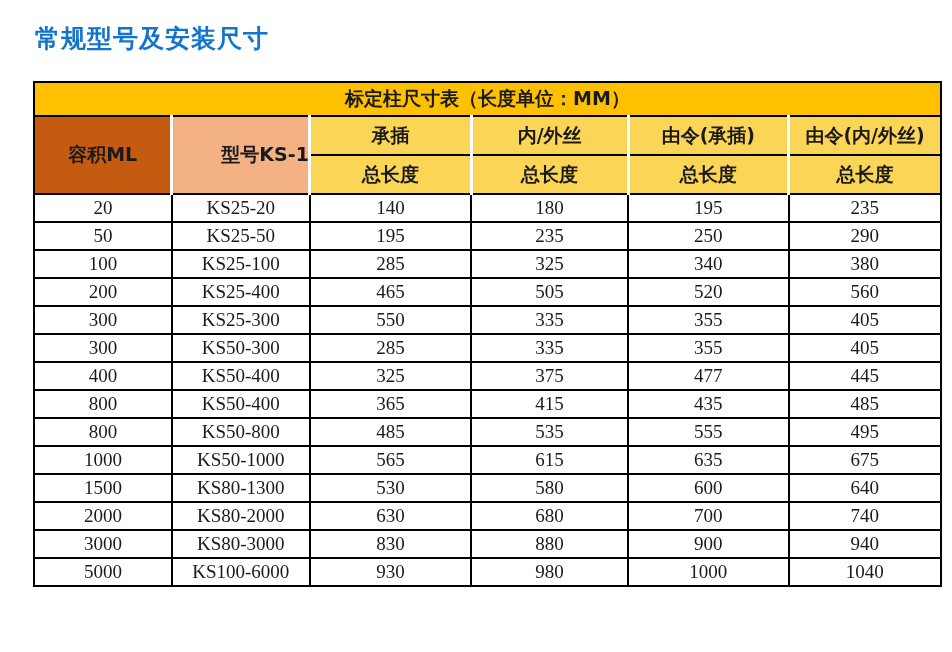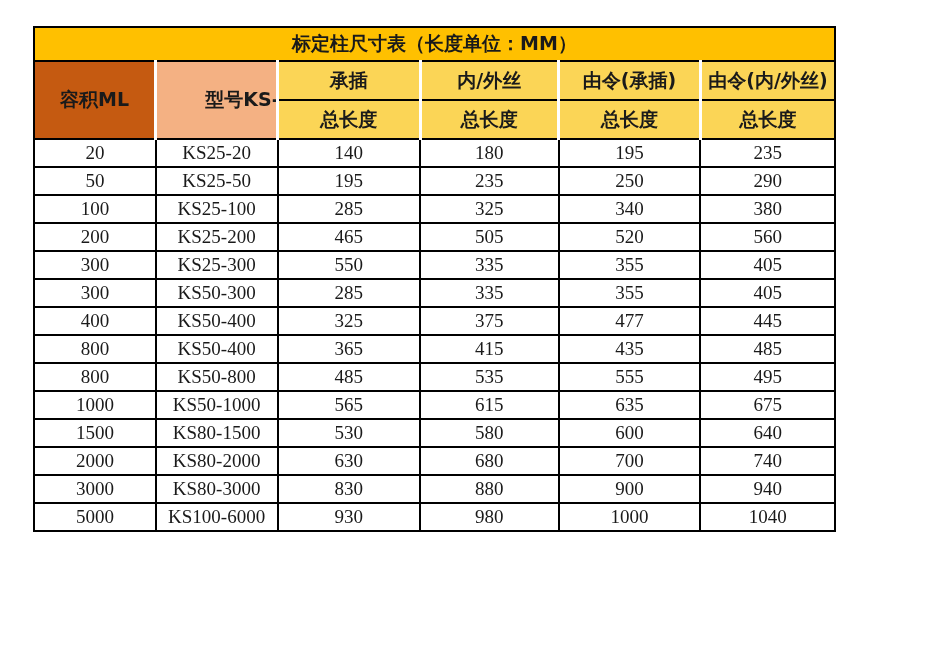--- a/index.html
+++ b/index.html
@@ -24,21 +24,21 @@
     font-size: 25px;
     font-weight: bold;
     letter-spacing: 1px;
     color: var(--heading-color);
     font-family: "DejaVu Sans", "Liberation Sans", sans-serif;
   }
   table.spec-table {
     border-collapse: collapse;
     table-layout: fixed;
     margin: 26px 0 0 33px;
-    width: 803px;
+    width: 909px;
     border: 2px solid var(--border-color);
   }
   th, td {
     border: 2px solid #000;
     text-align: center;
     vertical-align: middle;
     padding: 0;
     overflow: hidden;
     white-space: nowrap;
   }
@@ -66,20 +66,21 @@
     height: 28px;
     font-size: 19px;
     font-family: "Liberation Serif", "DejaVu Serif", serif;
     background: #ffffff;
   }
 </style>
 </head>
 <body>
 
 <div class="page">
+  <h1 class="heading">常规型号及安装尺寸</h1>
 
   <table class="spec-table">
     <colgroup>
       <col style="width:15.2%">
       <col style="width:15.2%">
       <col style="width:17.8%">
       <col style="width:17.3%">
       <col style="width:17.7%">
       <col style="width:16.8%">
     </colgroup>
@@ -122,21 +123,21 @@
         <tr>
     <td>100</td>
     <td>KS25-100</td>
     <td>285</td>
     <td>325</td>
     <td>340</td>
     <td>380</td>
   </tr>
         <tr>
     <td>200</td>
-    <td>KS25-200</td>
+    <td>KS25-400</td>
     <td>465</td>
     <td>505</td>
     <td>520</td>
     <td>560</td>
   </tr>
         <tr>
     <td>300</td>
     <td>KS25-300</td>
     <td>550</td>
     <td>335</td>
@@ -178,21 +179,21 @@
         <tr>
     <td>1000</td>
     <td>KS50-1000</td>
     <td>565</td>
     <td>615</td>
     <td>635</td>
     <td>675</td>
   </tr>
         <tr>
     <td>1500</td>
-    <td>KS80-1500</td>
+    <td>KS80-1300</td>
     <td>530</td>
     <td>580</td>
     <td>600</td>
     <td>640</td>
   </tr>
         <tr>
     <td>2000</td>
     <td>KS80-2000</td>
     <td>630</td>
     <td>680</td>

